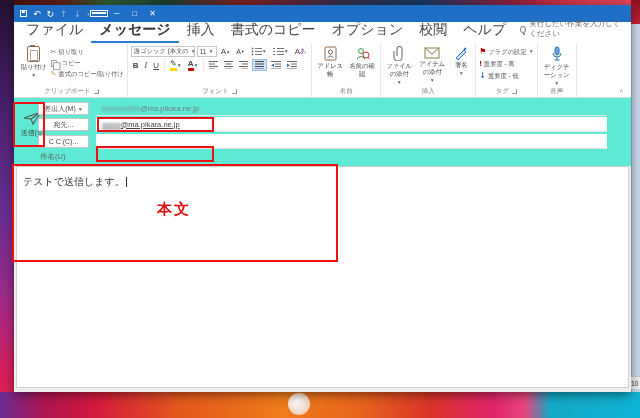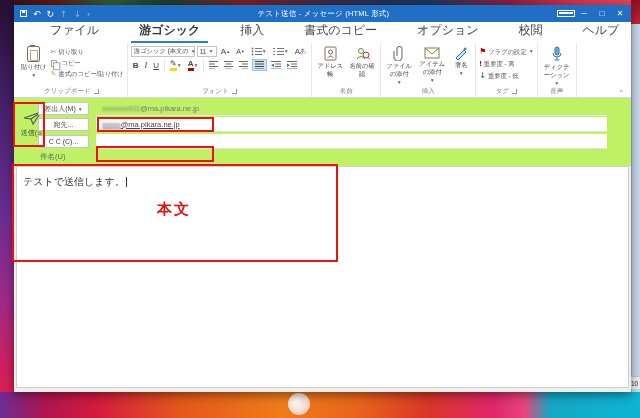--- a/index.html
+++ b/index.html
@@ -26,21 +26,21 @@
   .qat .dim{color:rgba(255,255,255,.45);}
   .icon-floppy{width:7px;height:7px;border:1px solid #fff;position:relative;display:inline-block;}
   .icon-floppy:after{content:"";position:absolute;left:1px;top:0;width:3px;height:2px;background:#fff;}
   .title-text{flex:1;text-align:center;font-size:7.5px;letter-spacing:.2px;white-space:nowrap;overflow:hidden;}
   .winctl{display:flex;align-items:center;gap:0;padding-right:2px;}
   .winctl span{display:inline-block;width:18px;text-align:center;font-size:8px;line-height:17px;}
   .icon-ribbonopts{width:9px;height:7px;border:1px solid #fff;display:inline-block;position:relative;top:1px;}
   .icon-ribbonopts:after{content:"";position:absolute;left:1px;right:1px;top:1px;height:2px;background:#fff;}
   
   .tabrow{height:21px;background:#fff;display:flex;align-items:flex-end;padding-left:4px;gap:0;flex:0 0 auto;}
-  .tab{font-size:12px;color:#444;padding:3px 8px 4px;white-space:nowrap;margin-left:24px;}
+  .tab{font-size:14px;color:#444;padding:3px 8px 4px;white-space:nowrap;}
   .tab.file{color:#444;}
   .tab.sel{font-weight:bold;color:#333;border-bottom:2px solid #2b7cd3;padding-bottom:2px;}
   .tellme{display:flex;align-items:center;gap:3px;font-size:7.5px;color:#666;padding:0 6px 4px;}
   .bulb{width:7px;height:7px;border:1px solid #888;border-radius:50%;position:relative;display:inline-block;}
   .bulb:after{content:"";position:absolute;left:2px;top:6px;width:2px;height:2px;background:#888;}
   
   .ribbon{height:55px;background:#fff;border-bottom:1px solid #d8d8d8;display:flex;align-items:stretch;
     padding-left:2px;position:relative;flex:0 0 auto;}
   .rgroup{display:flex;flex-direction:column;border-right:1px solid #e6e6e6;padding:2px 3px 0;}
   .rcontent{flex:1;display:flex;align-items:flex-start;gap:2px;}
@@ -64,21 +64,21 @@
   .acolor{font-size:8px;font-weight:bold;color:#444;border-bottom:3px solid #c00000;line-height:8px;}
   .apen{font-size:8px;line-height:8px;border-bottom:3px solid #ffd800;}
   .selbox{background:#cfe3f7;border:1px solid #9ec1e8;}
   .sep-v{width:1px;background:#e6e6e6;height:12px;margin:0 1px;}
   .tagrow{display:flex;align-items:center;gap:2px;font-size:6.3px;color:#555;line-height:11px;white-space:nowrap;}
   .imp-high{color:#c00000;font-weight:bold;font-size:8px;}
   .imp-low{color:#2e74b5;font-weight:bold;font-size:8px;}
   .flagglyph{color:#c00000;font-size:8px;}
   .collapse{position:absolute;right:8px;bottom:2px;font-size:7px;color:#888;}
   
-  .header{height:68px;background:#bef264;position:relative;flex:0 0 auto;}
+  .header{height:68px;background:#5eead4;position:relative;flex:0 0 auto;}
   .sendbtn{position:absolute;left:3px;top:5px;width:31px;height:43px;display:flex;flex-direction:column;
     align-items:center;justify-content:center;gap:2px;font-size:7px;color:#444;}
   .fieldbtn{position:absolute;left:24px;width:51px;height:13px;background:#fff;border:1px solid #c8c6c4;
     font-size:7px;color:#444;display:flex;align-items:center;justify-content:center;gap:2px;white-space:nowrap;}
   .fieldval{position:absolute;left:82px;right:24px;height:15px;background:#fff;border-bottom:1px solid #e2e2e2;
     font-size:7.5px;color:#444;display:flex;align-items:center;padding-left:6px;white-space:nowrap;}
   .fromval{background:transparent;border-bottom:1px solid #e6e6e6;color:#777;}
   .blurred{filter:blur(1.1px);}
   .addr-underline{text-decoration:underline;}
   .subjlabel{position:absolute;left:26px;top:54px;font-size:7.5px;color:#666;}
@@ -107,37 +107,40 @@
 
     <div class="titlebar">
       <div class="qat">
         <span class="icon-floppy"></span>
         <span class="u-icon">↶</span>
         <span class="u-icon">↻</span>
         <span class="u-icon dim">↑</span>
         <span class="u-icon dim">↓</span>
         <span class="dim" style="font-size:5px">▾</span>
       </div>
-      <div class="title-text">テスト送信 - メッセージ (HTML 形式)</div>
       <div class="winctl">
         <span><span class="icon-ribbonopts"></span></span>
         <span>─</span>
         <span>□</span>
         <span>✕</span>
       </div>
     </div>
 
     <div class="tabrow">
       <span class="tab file">ファイル</span>
-      <span class="tab sel">游ゴシック</span>
+      <span class="tab sel">メッセージ</span>
       <span class="tab">挿入</span>
       <span class="tab">書式のコピー</span>
       <span class="tab">オプション</span>
       <span class="tab">校閲</span>
       <span class="tab">ヘルプ</span>
+      <span class="tellme">
+        <span class="bulb"></span>
+        <span>実行したい作業を入力してください</span>
+      </span>
     </div>
 
     <div class="ribbon">
 
       <div class="rgroup">
         <div class="rcontent">
           <div class="bigbtn">
             <span class="icon-clipboard"></span>
             <span>貼り付け</span>
             <span class="caret">▼</span>

